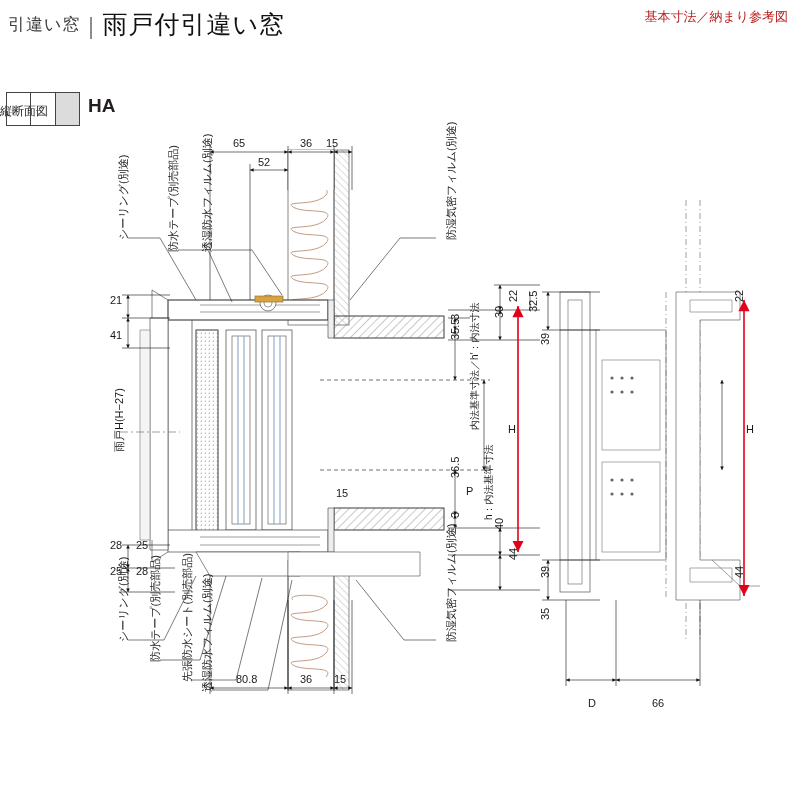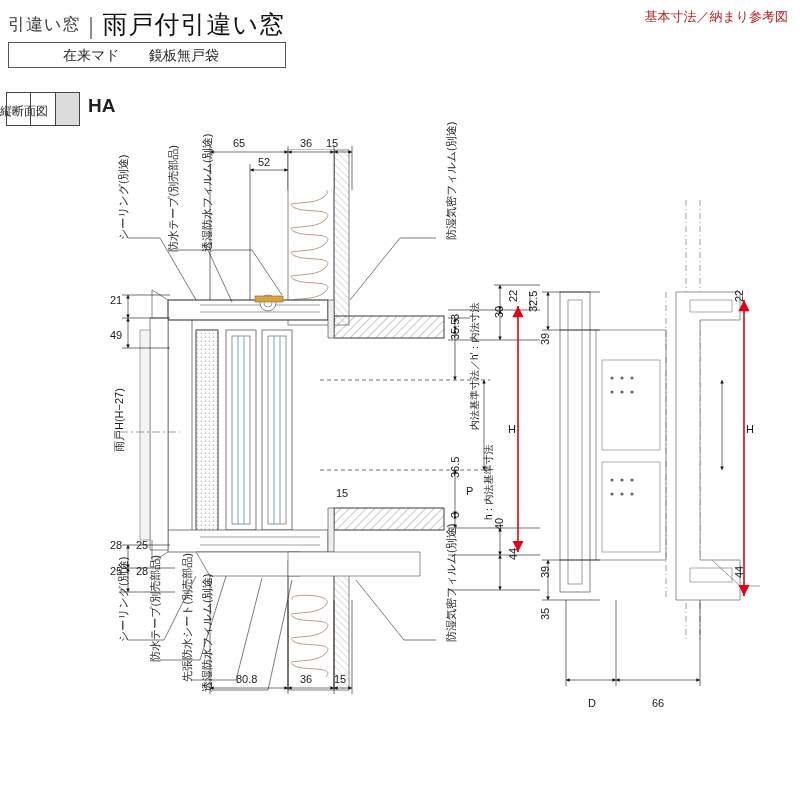--- a/index.html
+++ b/index.html
@@ -134,24 +134,20 @@
 
 <div class="page">
 
   <div class="hdr-title">
     <span class="hdr-sub">引違い窓</span>
     <span class="hdr-bar"></span>
     <span class="hdr-main">雨戸付引違い窓</span>
   </div>
   <div class="hdr-right">基本寸法／納まり参考図</div>
 
-  <div class="spec-box">
-    <span class="spec-a">在来マド</span>
-    <span class="spec-b">鏡板無戸袋</span>
-  </div>
 
   <div class="sec-label">縦断面図</div>
 
   <div class="keybox">
     <div class="pane">
         <span class="arrowmark">→</span>
       </div>
     <div class="pane">
         <span class="arrowmark">←</span>
       </div>
@@ -404,21 +400,21 @@
   <div class="lbl v" style="left:484px; top:520px; font-size:10px;">h：内法基準寸法</div>
   <div class="lbl" style="left:466px; top:486px;">P</div>
   <div class="lbl" style="left:508px; top:424px;">H</div>
 
   <div class="lbl" style="left:233px; top:138px;">65</div>
   <div class="lbl" style="left:300px; top:138px;">36</div>
   <div class="lbl" style="left:326px; top:138px;">15</div>
   <div class="lbl" style="left:258px; top:157px;">52</div>
 
   <div class="lbl" style="left:110px; top:295px;">21</div>
-  <div class="lbl" style="left:110px; top:330px;">49</div>
+  <div class="lbl" style="left:110px; top:330px;">41</div>
   <div class="lbl" style="left:110px; top:540px;">28</div>
   <div class="lbl" style="left:136px; top:540px;">25</div>
   <div class="lbl" style="left:110px; top:566px;">25</div>
   <div class="lbl" style="left:136px; top:566px;">28</div>
 
   <div class="lbl v" style="left:508px; top:302px;">22</div>
   <div class="lbl v" style="left:494px; top:318px;">30</div>
   <div class="lbl v" style="left:450px; top:320px;">3</div>
   <div class="lbl v" style="left:450px; top:340px;">35.5</div>
 

